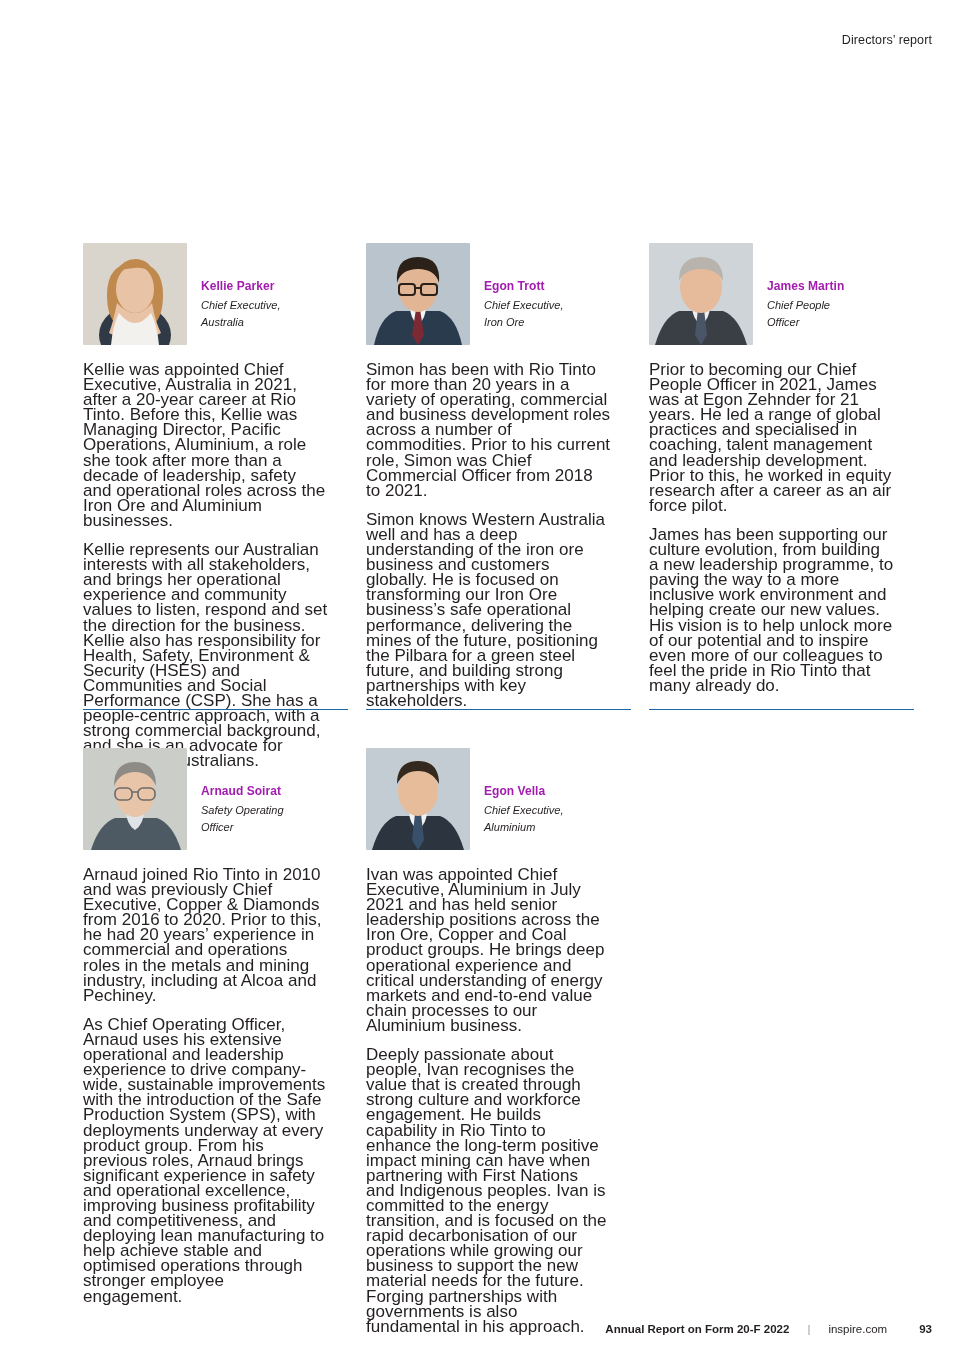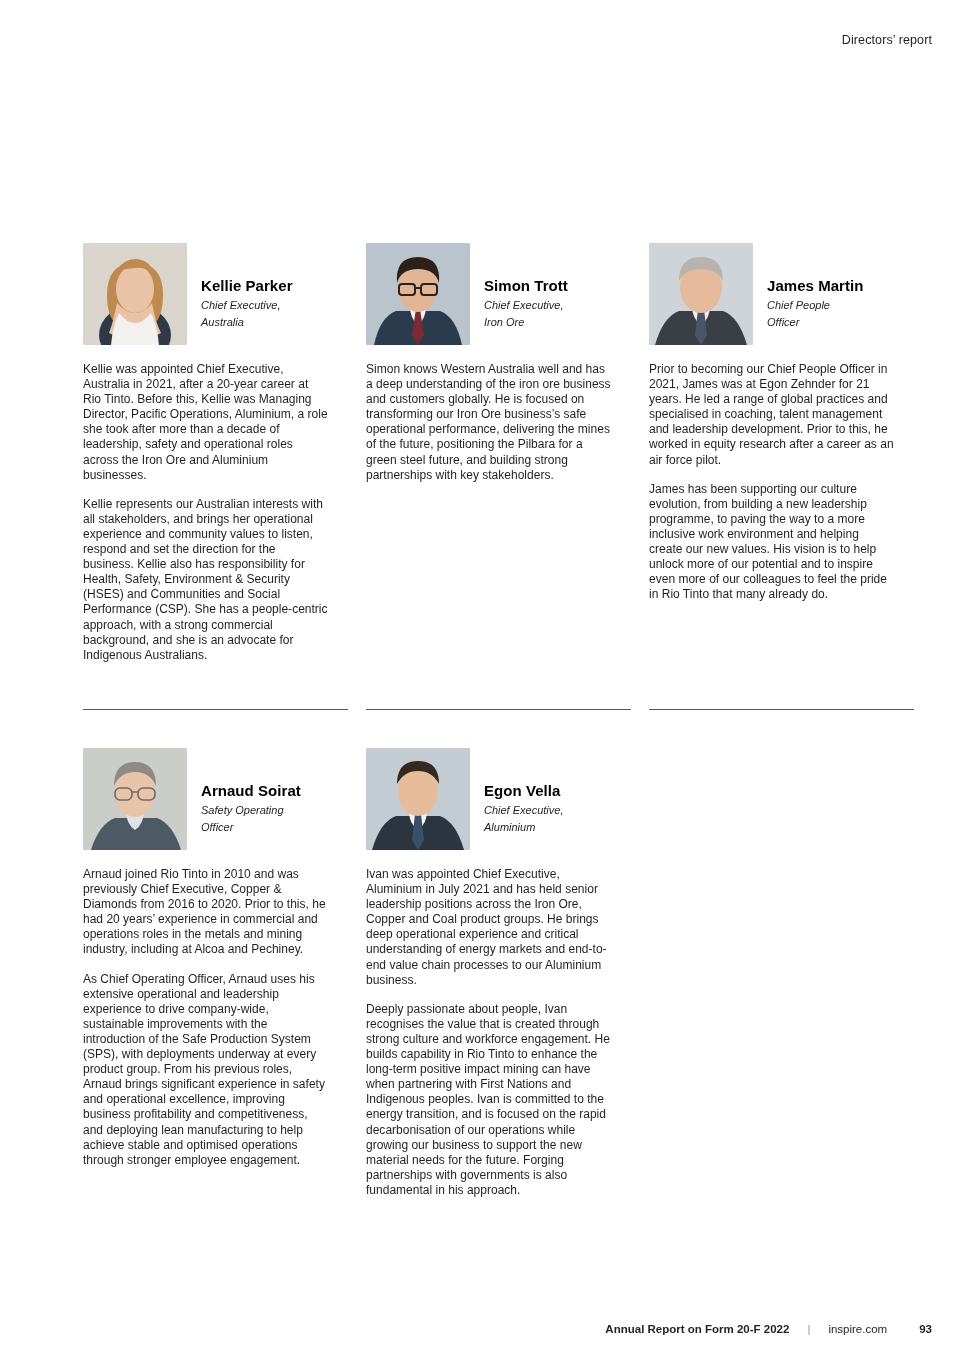--- a/index.html
+++ b/index.html
@@ -62,41 +62,41 @@
     flex: 0 0 104px;
     border-radius: 1px;
     overflow: hidden;
     position: relative;
   }
   .portrait svg { display: block; }
   .person-meta {
     padding-top: 35px;
   }
   .person-name {
-    color: #000000;
+    color: #a21caf;
     font-weight: bold;
-    font-size: 15px;
+    font-size: 12px;
     line-height: 16px;
     letter-spacing: 0.05px;
   }
   .person-role {
     font-style: italic;
     font-size: 11px;
     line-height: 16.5px;
     color: #231f20;
     margin-top: 3px;
     white-space: pre-line;
   }
 
   .bio-body {
     margin-top: 17px;
   }
   .bio-body p {
     margin: 0 0 14px 0;
-    font-size: 12px;
+    font-size: 17px;
     line-height: 15.1px;
     color: #231f20;
     letter-spacing: 0.01px;
   }
   .bio-body p:last-child { margin-bottom: 0; }
 
   
   .rule-row {
     position: absolute;
     left: 83px;
@@ -179,26 +179,27 @@
               <path d="M44 62 l16 0 q0 14 -8 20 q-8 -6 -8 -20z" fill="#f4f4f4"></path>
               <path d="M50 66 l4 0 l4 26 l-6 10 l-6 -10z" fill="#7b2a33"></path>
               <ellipse cx="52" cy="44" rx="20" ry="25" fill="#e2b695"></ellipse>
               <path d="M31 40 q-2 -26 21 -26 q23 0 21 26 q-4 -14 -21 -14 q-17 0 -21 14z" fill="#2b2118"></path>
               <rect x="33" y="41" width="16" height="11" rx="3" fill="none" stroke="#2b2118" stroke-width="2"></rect>
               <rect x="55" y="41" width="16" height="11" rx="3" fill="none" stroke="#2b2118" stroke-width="2"></rect>
               <line x1="49" y1="45" x2="55" y2="45" stroke="#2b2118" stroke-width="2"></line>
             </svg>
           </div>
           <div class="person-meta">
-            <div class="person-name">Simon Trott</div>
+            <div class="person-name">Egon Trott</div>
             <div class="person-role">Chief Executive,
 Iron Ore</div>
           </div>
         </div>
         <div class="bio-body">
+          <p>Simon has been with Rio Tinto for more than 20 years in a variety of operating, commercial and business development roles across a number of commodities. Prior to his current role, Simon was Chief Commercial Officer from 2018 to 2021.</p>
           <p>Simon knows Western Australia well and has a deep understanding of the iron ore business and customers globally. He is focused on transforming our Iron Ore business’s safe operational performance, delivering the mines of the future, positioning the Pilbara for a green steel future, and building strong partnerships with key stakeholders.</p>
         </div>
       </div>
 
       <div class="bio-col">
         <div class="bio-head">
           <div class="portrait">
             <svg width="104" height="102" viewBox="0 0 104 102" xmlns="http://www.w3.org/2000/svg">
               <rect width="104" height="102" fill="#cfd4d8"></rect>
               <path d="M6 102 q8 -28 24 -34 l44 0 q16 6 24 34z" fill="#3a3f46"></path>

